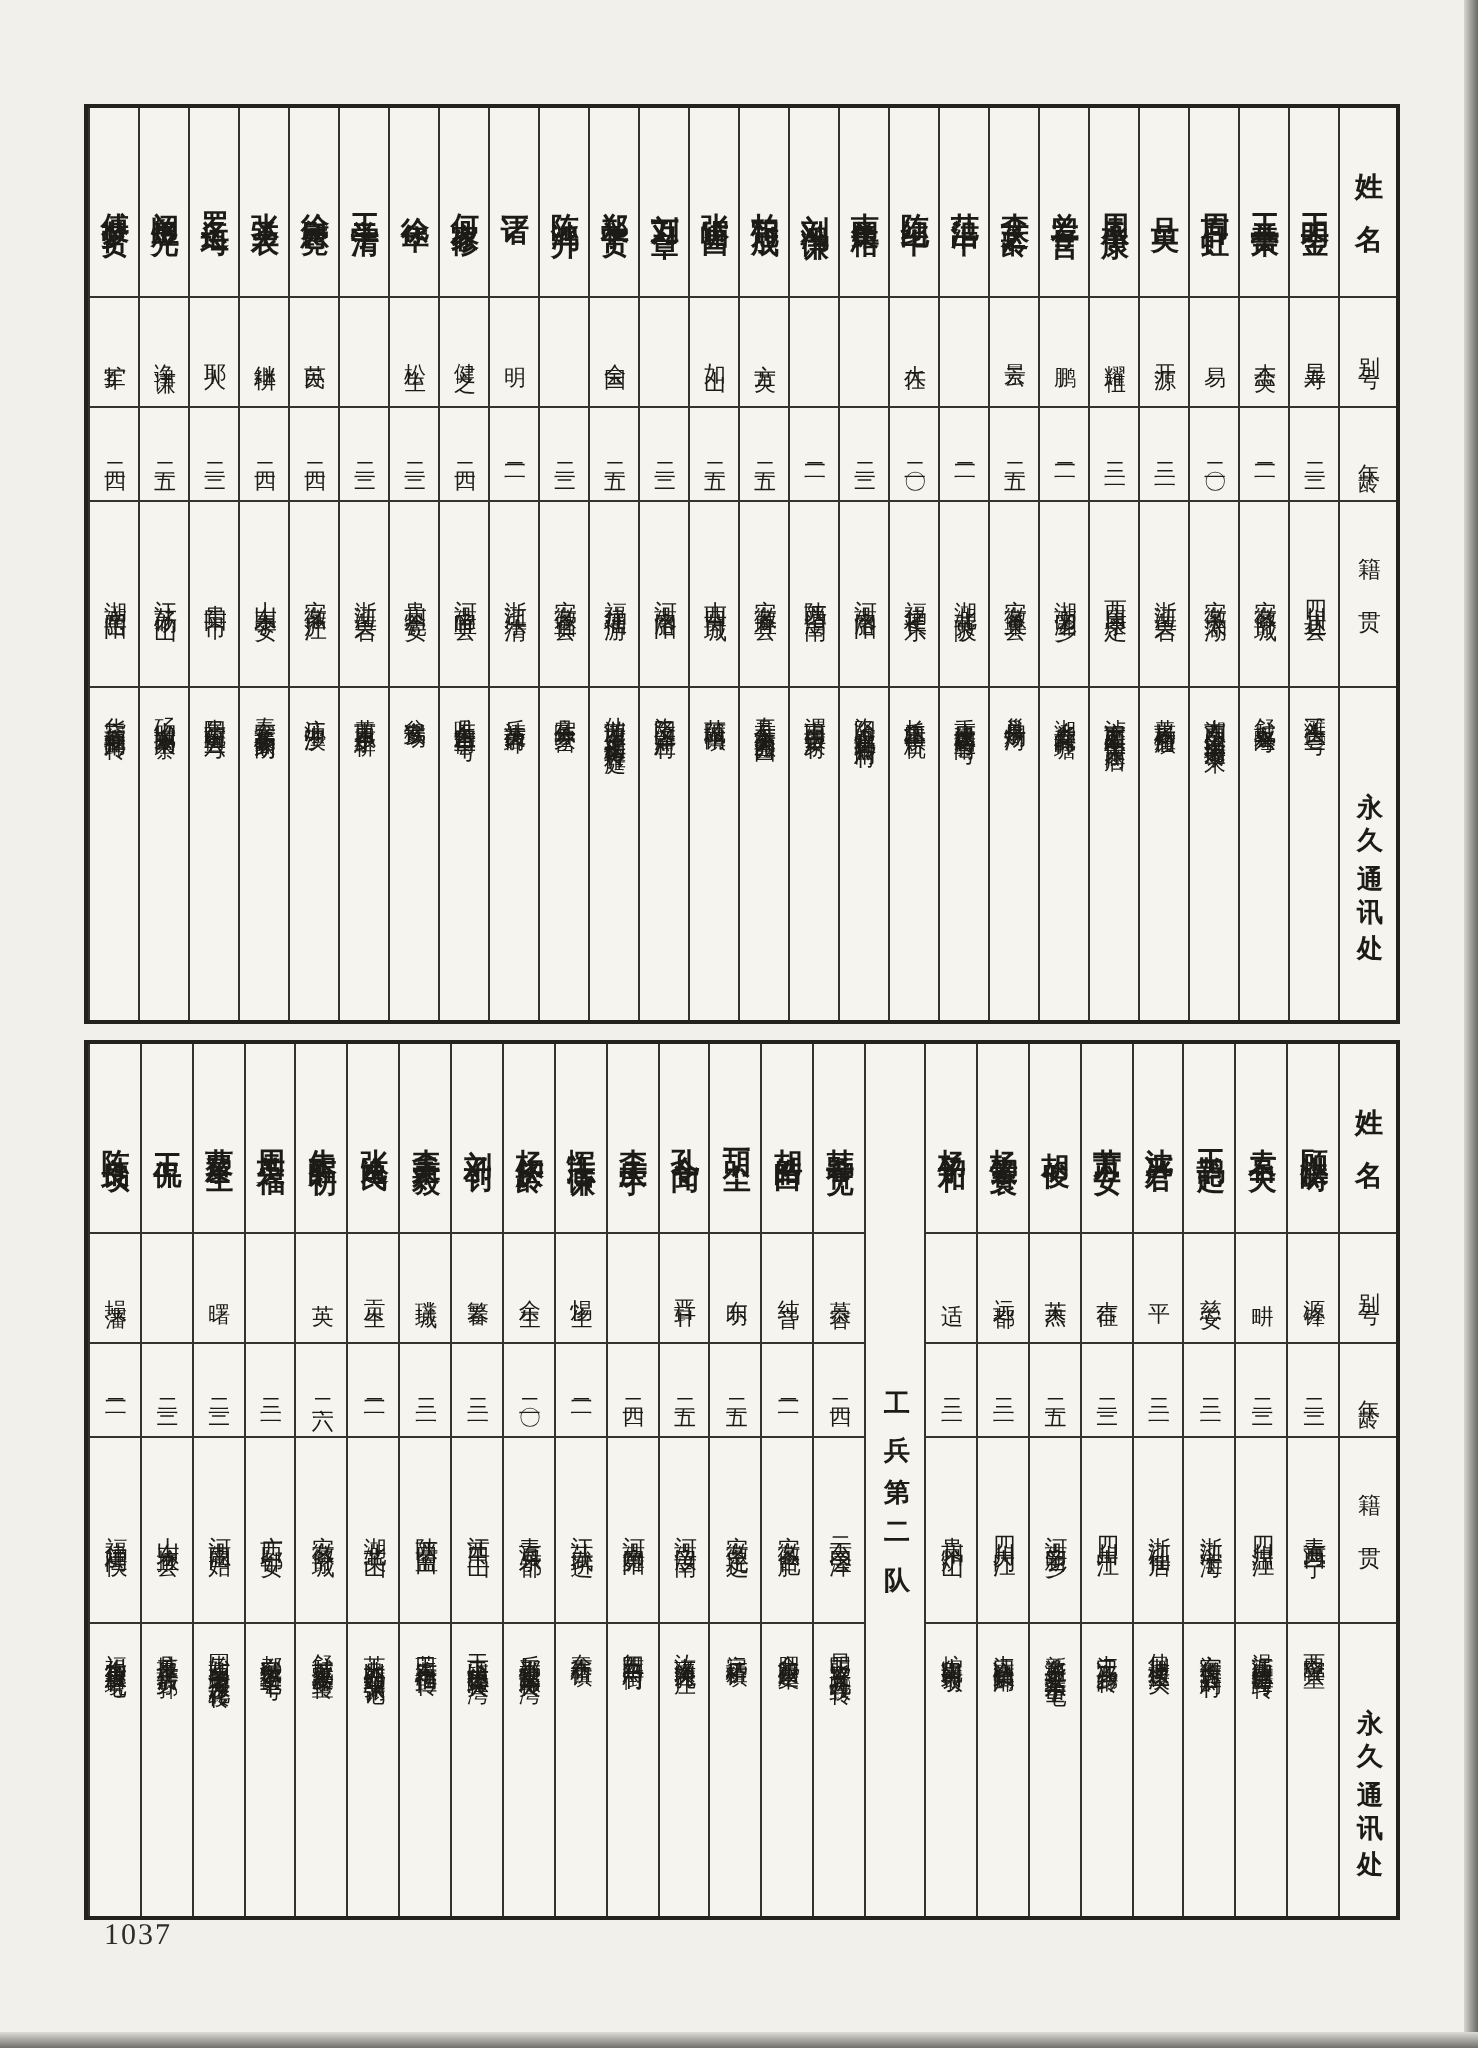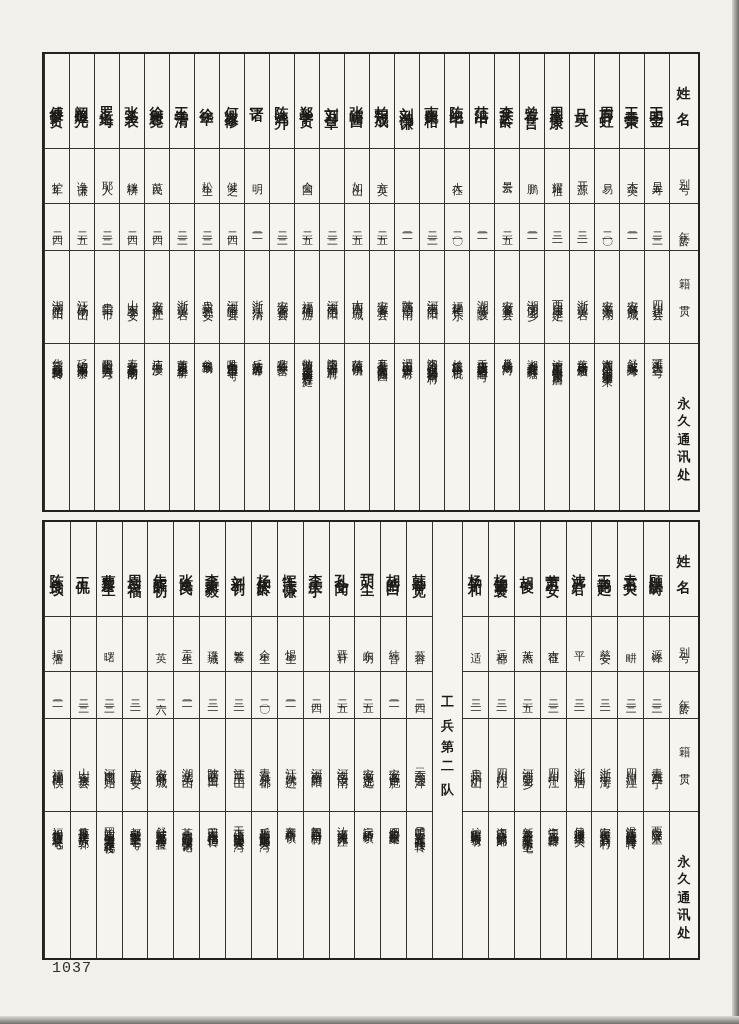--- a/index.html
+++ b/index.html
@@ -59,21 +59,21 @@
   .col.header-col .cell.native .vt{letter-spacing:28px;}
   .cell.address .vt{font-size:11px;letter-spacing:1.5px;}
   .col.header-col .cell.address{align-items:center;}
   .col.header-col .cell.address .vt{font-size:13px;font-weight:700;letter-spacing:18px;}
   .section-label{
     writing-mode:vertical-rl;text-orientation:upright;
     font-size:13px;font-weight:700;letter-spacing:22px;line-height:1;
   }
   .page-number{
     position:absolute;left:52px;top:960px;
-    font-family:Liberation Mono, monospace;font-size:15px;color:#2e2d29;
+    font-family:Liberation Serif, serif;font-size:15px;color:#2e2d29;
     letter-spacing:1px;
   }
 </style>
 </head>
 <body>
 
 <div class="page">
 
   <div class="table" id="table-top">
     <div class="col header-col">

